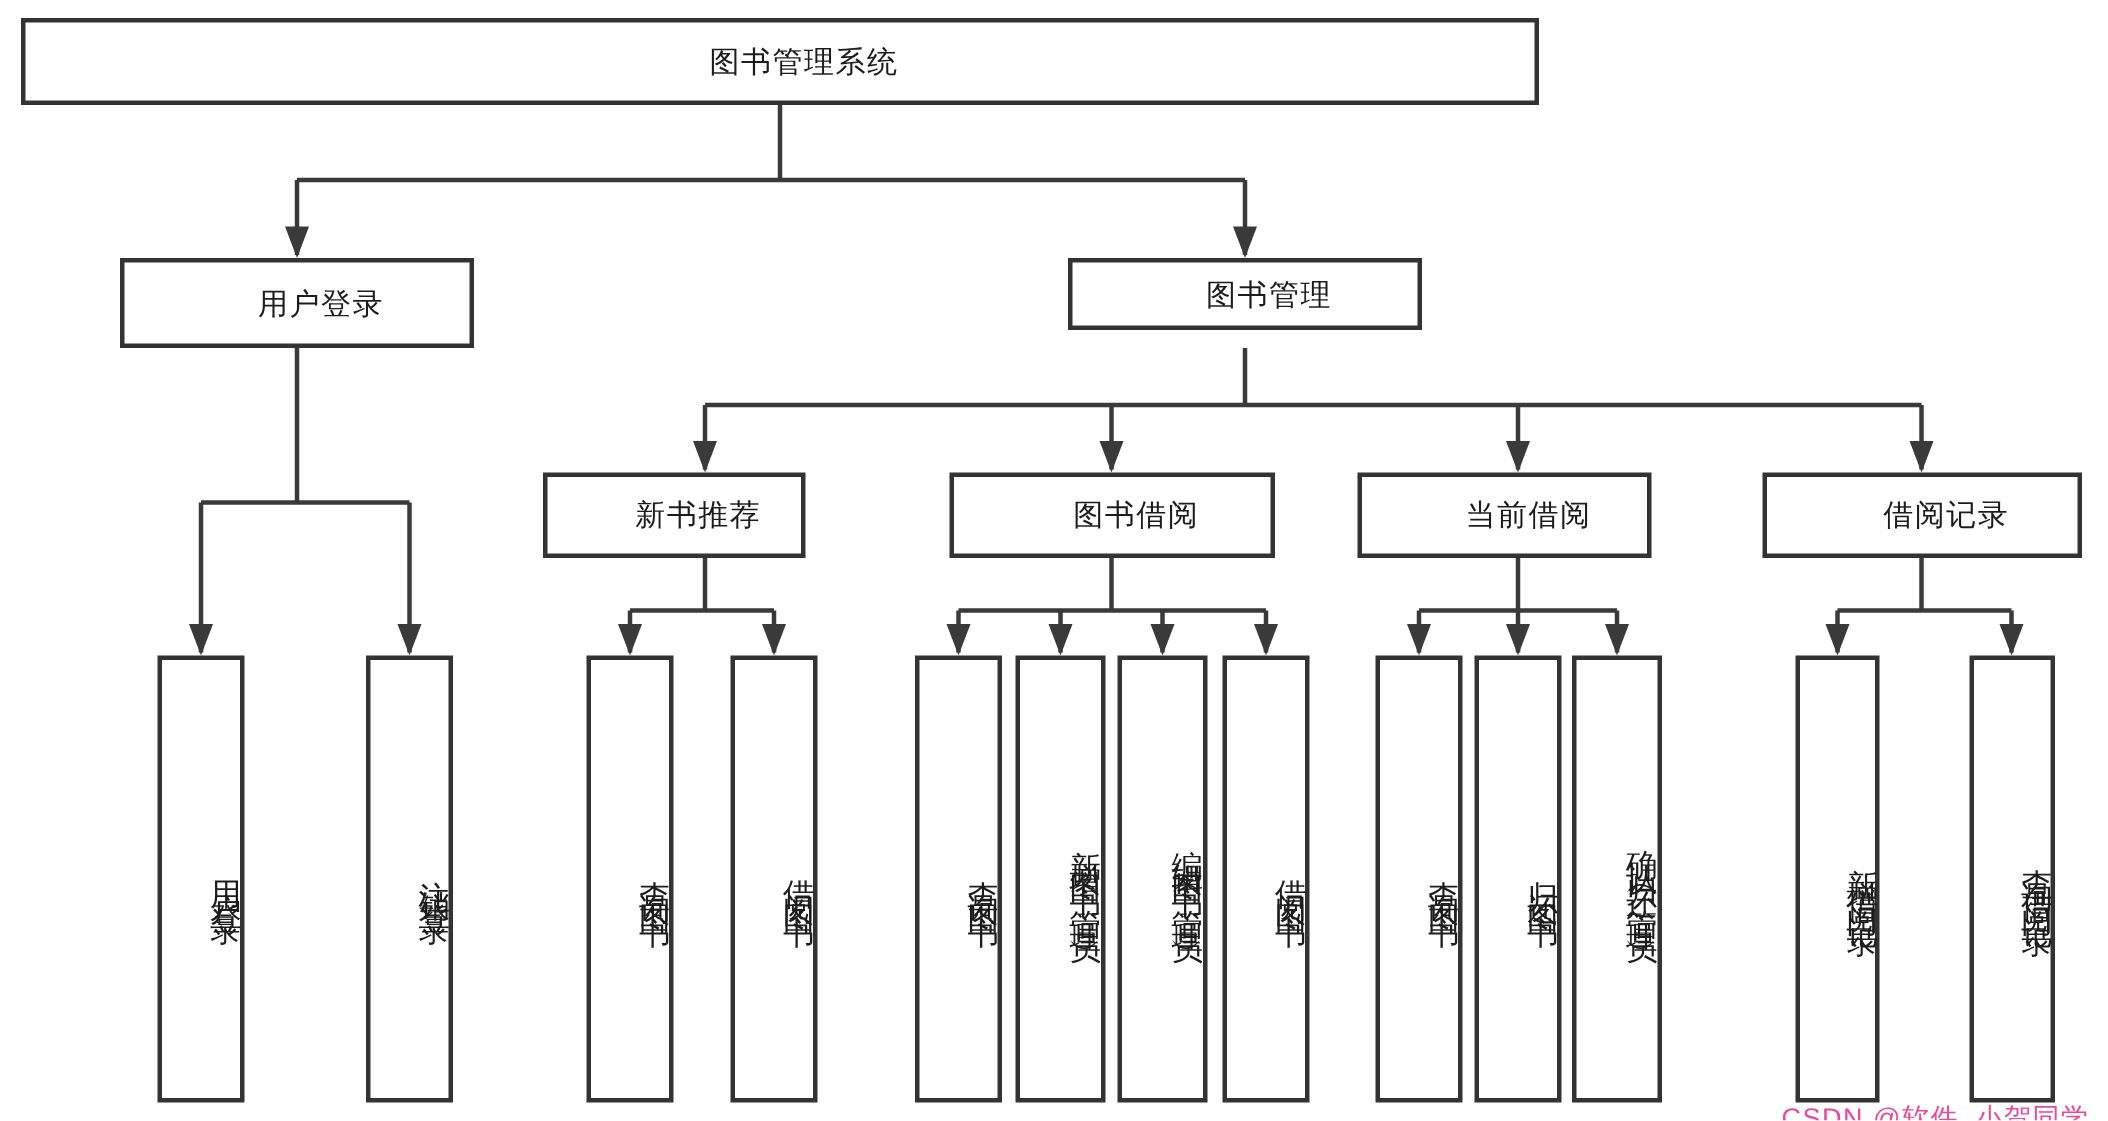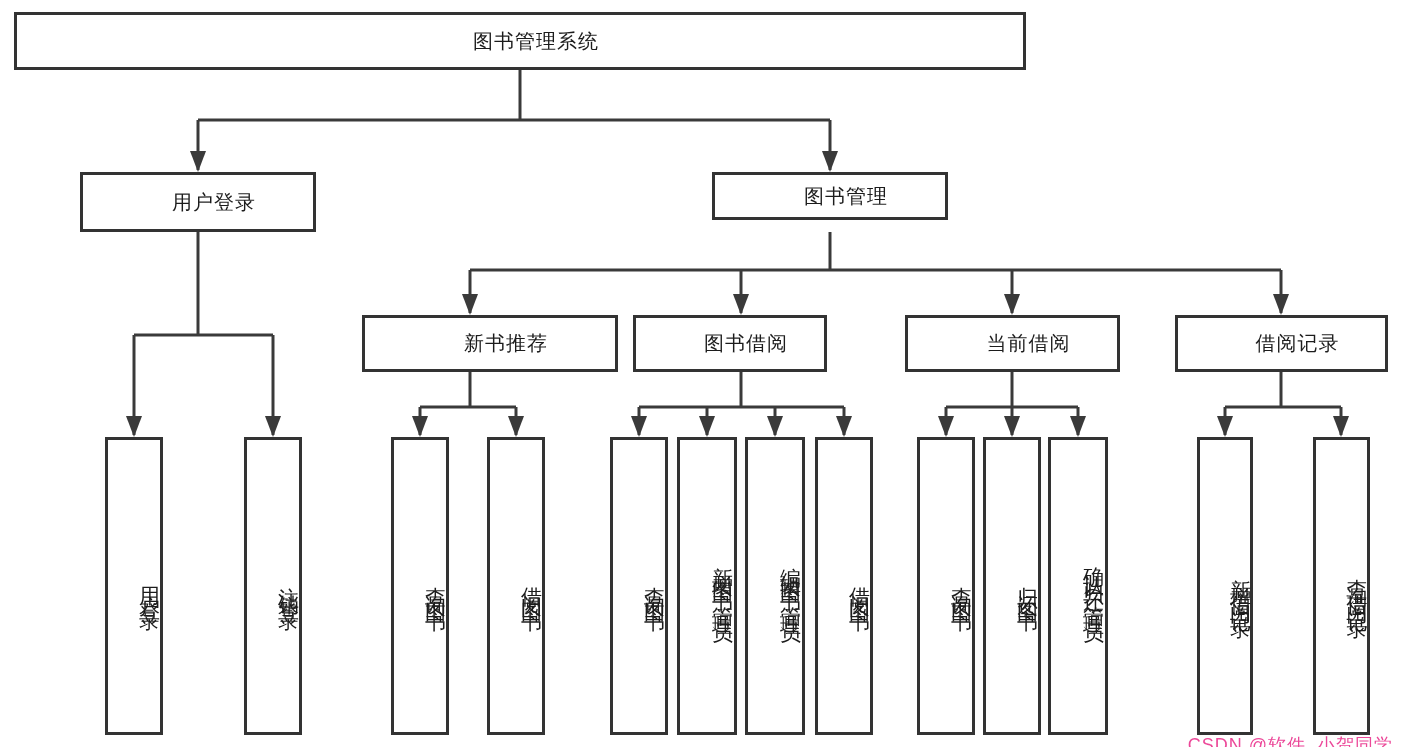--- a/index.html
+++ b/index.html
@@ -20,23 +20,23 @@
     align-items:center;
     justify-content:center;
     color:#1c1c1c;
     padding-left:32px;
   }
   .hlabel{font-size:20px;letter-spacing:1px;}
   .root{left:14px;top:12px;width:1012px;height:58px;}
   .l2a{left:80px;top:172px;width:236px;height:60px;}
   .l2b{left:712px;top:172px;width:236px;height:48px;}
   .l3{top:315px;height:57px;}
-  .l3a{left:362px;width:256px;}
-  .l3b{left:633px;width:194px;}
-  .l3c{left:905px;width:215px;}
+  .l3a{left:362px;width:175px;}
+  .l3b{left:633px;width:217px;}
+  .l3c{left:905px;width:196px;}
   .l3d{left:1175px;width:213px;}
   .leaf{top:437px;height:298px;}
   .vtext{
     writing-mode:vertical-rl;
     text-orientation:mixed;
     font-size:21px;
     letter-spacing:8px;
     line-height:1;
     color:#1c1c1c;
   }

